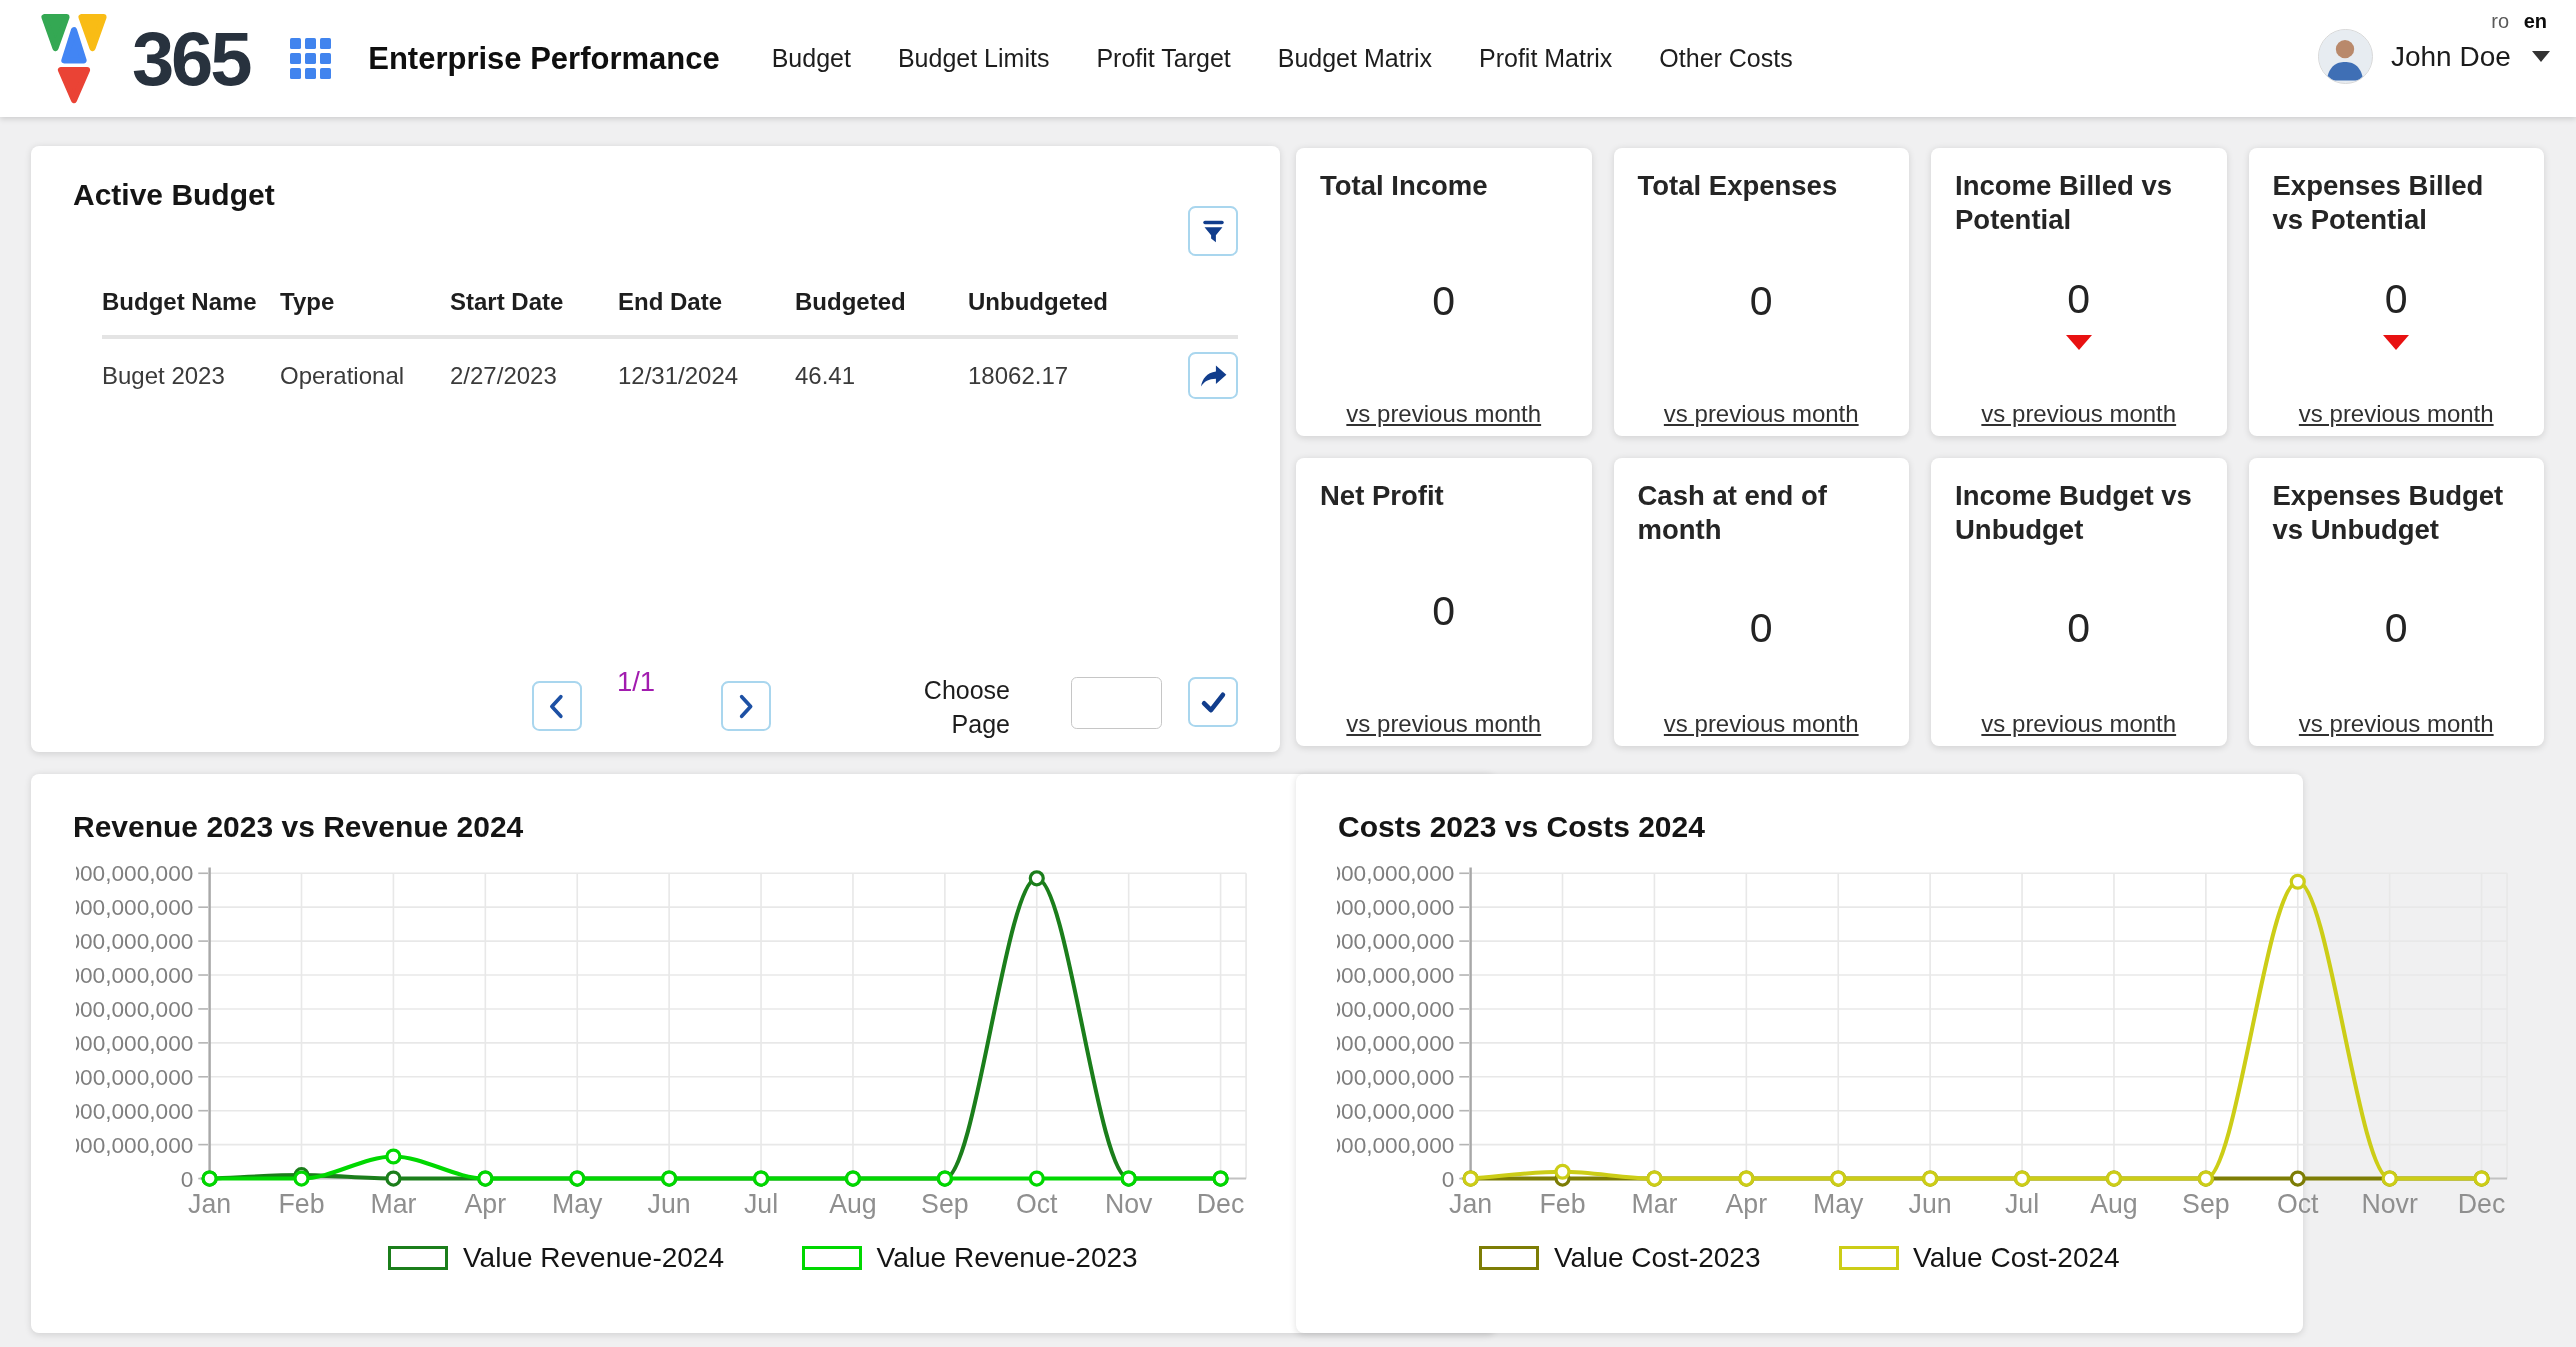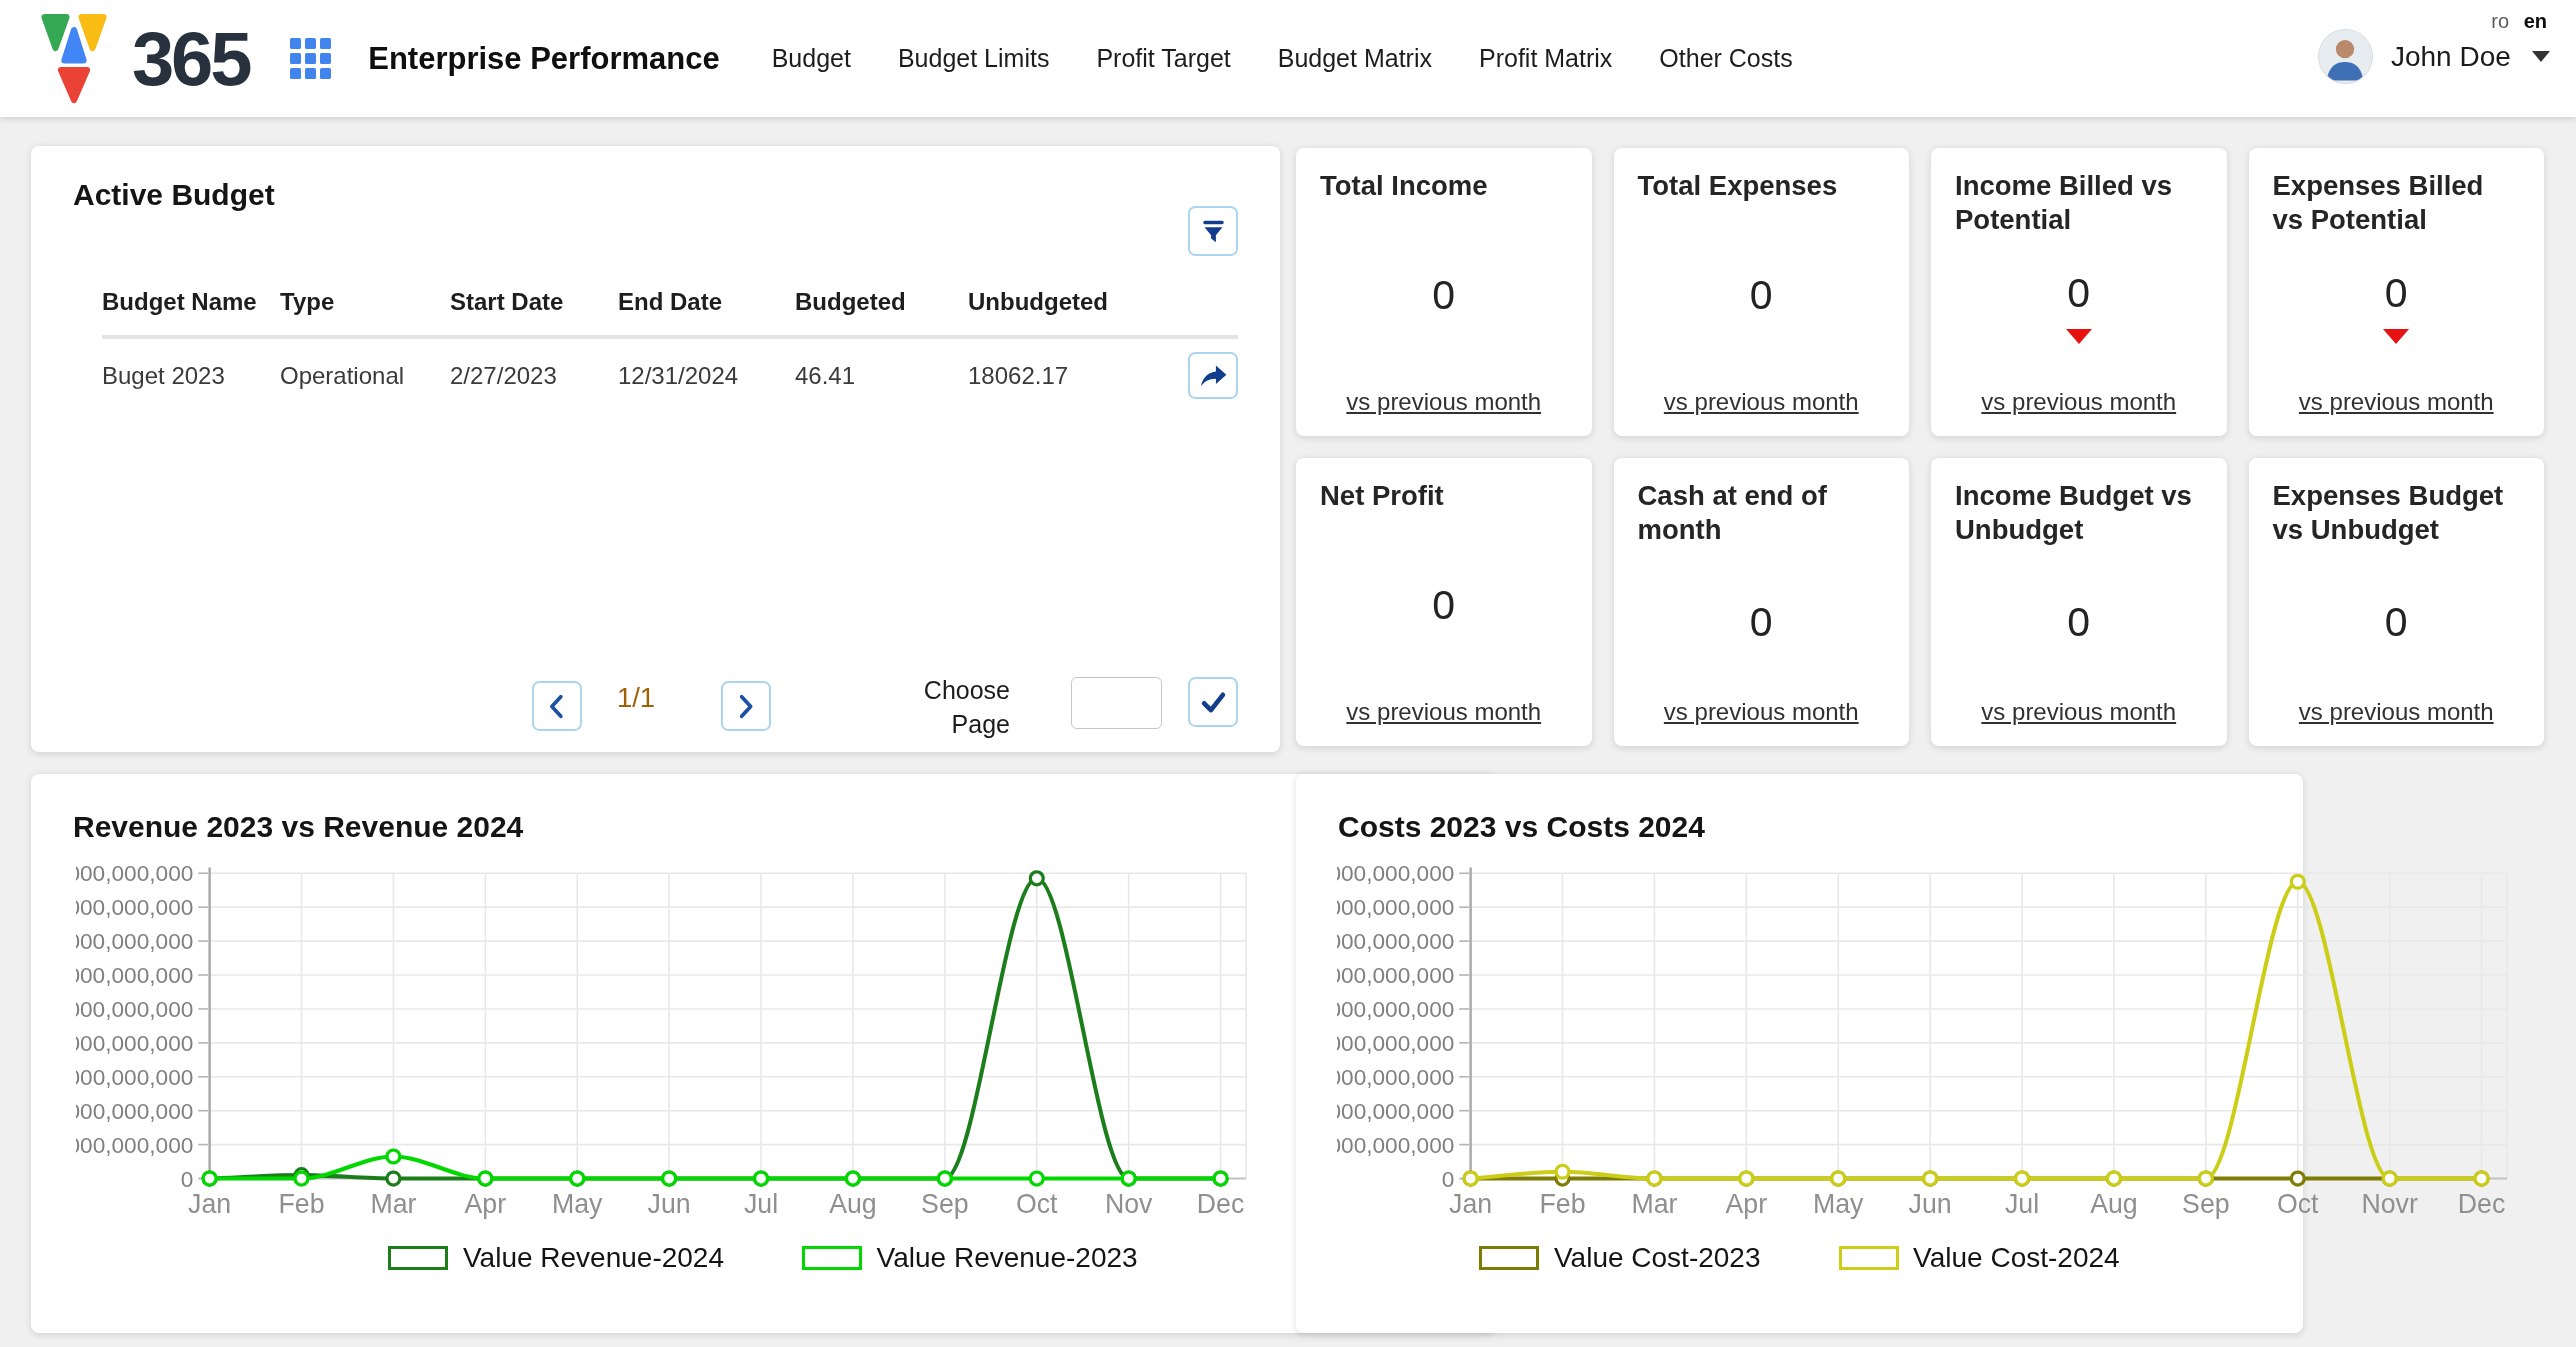--- a/index.html
+++ b/index.html
@@ -43,32 +43,32 @@
   #ab-table { position:absolute; left:71px; top:134px; width:1136px; font-size:24px; }
   .t-head { display:grid; grid-template-columns:178px 170px 168px 177px 173px 212px 1fr;
     font-weight:700; color:#1e1e1e; padding:8px 0 19.4px; }
   .t-sep { height:4px; background:#e4e4e4; }
   .t-row { display:grid; grid-template-columns:178px 170px 168px 177px 173px 212px 1fr;
     align-items:center; color:#3a3a3a; padding-top:13px; }
   .t-row .icon-btn { justify-self:end; height:47px; }
   .ctl { position:absolute; }
   #pg-prev { left:501px; top:535px; }
   #pg-next { left:690px; top:535px; }
-  #pg-label { left:554px; top:536px; width:102px; text-align:center; font-size:27.5px; color:#a16207; }
+  #pg-label { left:554px; top:520px; width:102px; text-align:center; font-size:27.5px; color:#a21caf; }
   #pg-choose { left:857px; top:528px; width:122px; text-align:right; font-size:25px; font-weight:500;
     line-height:1.35; color:#1c1c1c; }
   #pg-input { left:1040px; top:531px; width:91px; height:52px; border:1.6px solid #c6c6c6; border-radius:5.7px;
     font-size:24px; padding:0 11.3px; font-family:"Liberation Sans",sans-serif; }
   #pg-check { left:1157px; top:531px; }
 
   
   #kpis { position:absolute; left:1296px; top:148px; width:1248px;
     display:grid; grid-template-columns:repeat(4,1fr); gap:22px; }
   .kpi { height:288px; background:#fff; border-radius:8px; box-shadow:0 1.6px 7.3px rgba(0,0,0,.13);
-    padding:21px 24px 20px; display:flex; flex-direction:column; align-items:center; }
+    padding:21px 24px 8px; display:flex; flex-direction:column; align-items:center; }
   .kpi-title { align-self:flex-start; font-size:27.5px; font-weight:700; color:#252525; line-height:1.25; }
   .kpi-value { margin-top:auto; font-size:41px; font-weight:500; color:#232323; }
   .kpi-trend { height:39px; display:flex; align-items:center; justify-content:center; }
   .tri-down { width:0; height:0; border-left:13px solid transparent; border-right:13px solid transparent;
     border-top:15.4px solid #e81111; }
   .kpi-footer { margin-top:auto; font-size:24px; font-weight:500; color:#313131;text-decoration:underline; }
 
   
   #chart-rev  { left:31px;  top:774px; width:1464px; height:559px; }
   #chart-cost { left:1296px; top:774px; width:1007px; height:559px; }

